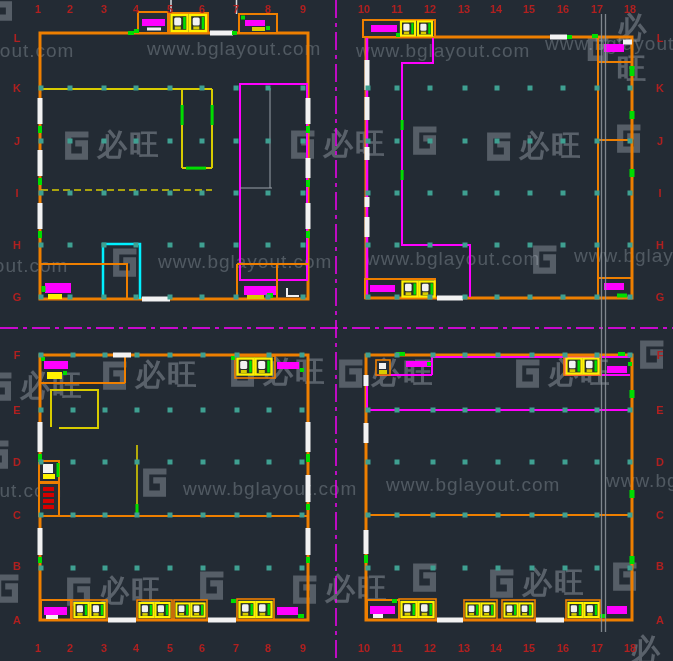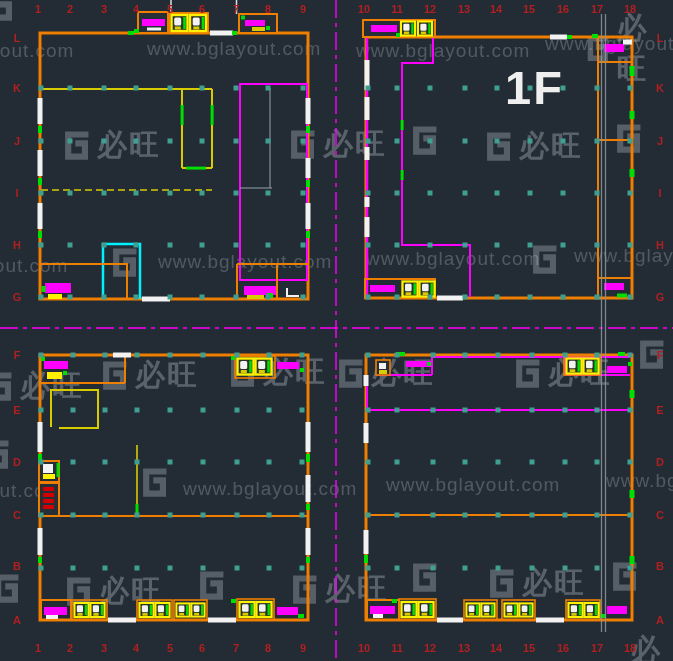--- a/index.html
+++ b/index.html
@@ -212,21 +212,20 @@
         </svg>
       </div>
       <div class="wm-logo" style="left: 605px; top: 630px;">
         <svg viewBox="0 0 34 38" width="30" height="34">
           <path d="M30,6 H7 V31 H26 V16 H15" fill="none" stroke="currentColor" stroke-width="7"></path>
         </svg>
         <span class="wm-brand">必旺</span>
       </div>
     </div>
 
-  <div id="floor-label">1F</div>
 
   <svg id="plan" width="673" height="661" viewBox="0 0 673 661">
     <defs>
       <symbol id="toilet" viewBox="0 0 17 17" overflow="visible">
         <rect x="0.5" y="0.5" width="16" height="16" class="tbox"></rect>
         <rect x="3.2" y="3" width="7" height="8" rx="1.5" class="wht"></rect>
         <rect x="12.2" y="2.5" width="2.6" height="12" class="grn"></rect>
         <rect x="3.8" y="12" width="6" height="3" class="fillYd"></rect>
       </symbol>
     </defs>

